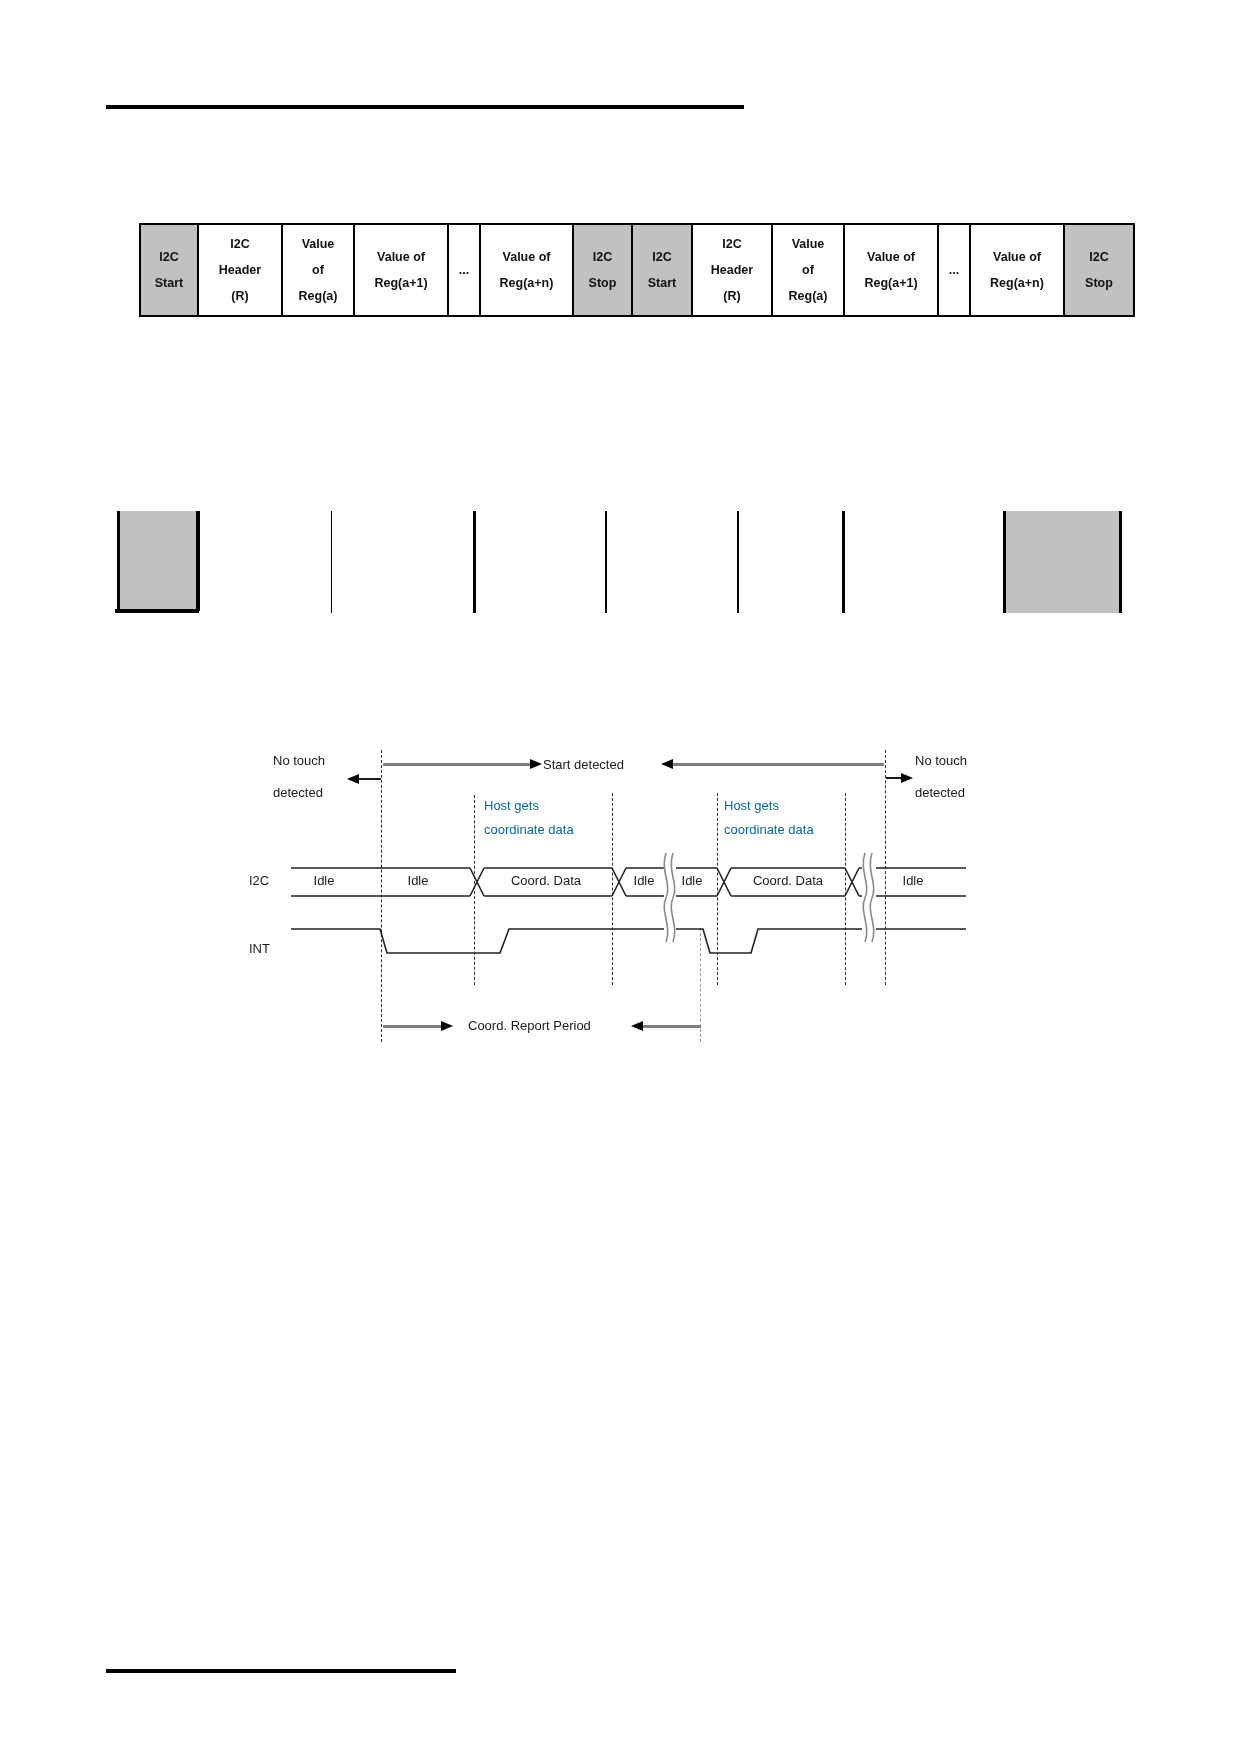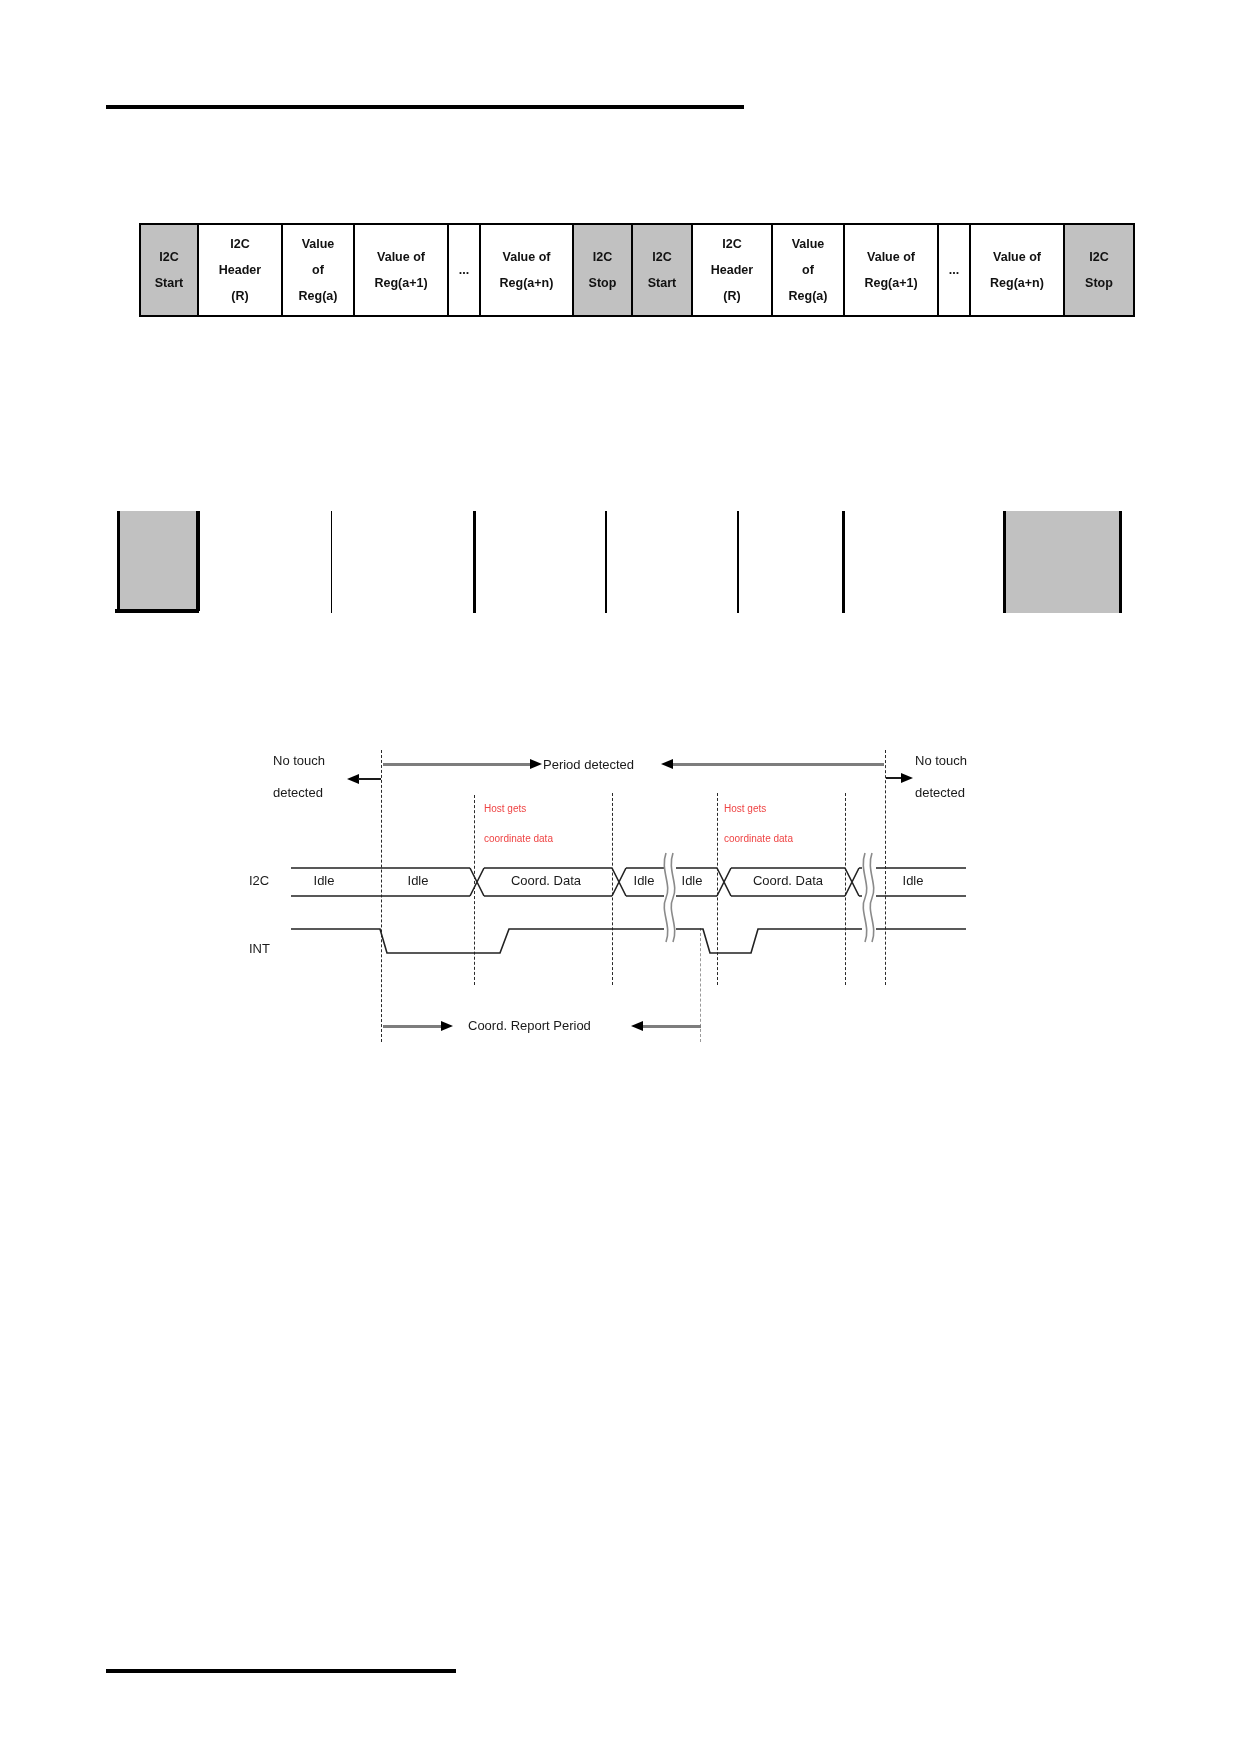--- a/index.html
+++ b/index.html
@@ -10,21 +10,21 @@
   
   #seq-table{position:absolute;left:139px;top:223px;border-collapse:collapse;table-layout:fixed;}
   #seq-table td{border:2px solid #000;height:90px;text-align:center;vertical-align:middle;
      font-size:12.5px;font-weight:bold;line-height:26px;white-space:pre-line;padding:0 2px;color:#111;}
   #seq-table td.gray{background:#c1c1c1;}
   
   .skel-box{position:absolute;background:#c1c1c1;}
   .vline{position:absolute;background:#000;}
   
   .lbl{position:absolute;font-size:13px;line-height:32px;white-space:pre-line;color:#1a1a1a;}
-  .lbl2{position:absolute;font-size:10px;line-height:30px;white-space:pre-line;color:#ef4444;}
+  .lbl2{position:absolute;font-size:13px;line-height:24px;white-space:pre-line;color:#0369a1;}
   .siglbl{position:absolute;font-size:13px;color:#1a1a1a;}
   .buslbl{position:absolute;font-size:13px;color:#1a1a1a;text-align:center;top:873px;}
   .dash{position:absolute;width:0;border-left:1.5px dashed #2a2a2a;}
   .dash-gray{border-left:1.5px dashed #999;}
   .gline{position:absolute;background:#7d7d7d;height:3px;}
   .bline{position:absolute;background:#1a1a1a;height:2px;}
   .arr-r{position:absolute;width:0;height:0;border-top:5px solid transparent;
          border-bottom:5px solid transparent;border-left:12px solid #000;}
   .arr-l{position:absolute;width:0;height:0;border-top:5px solid transparent;
          border-bottom:5px solid transparent;border-right:12px solid #000;}
@@ -94,21 +94,21 @@
     <div class="dash" style="left:885px;top:750px;height:235px;"></div>
     <div class="dash dash-gray" style="left:700px;top:928px;height:114px;"></div>
 
     <div class="lbl" style="left:273px;top:745px;">No touch
 detected</div>
     <div class="arr-l" style="left:347px;top:774px;"></div>
     <div class="bline" style="left:358px;top:778px;width:23px;"></div>
 
     <div class="gline" style="left:383px;top:763px;width:148px;"></div>
     <div class="arr-r" style="left:530px;top:759px;"></div>
-    <div class="lbl" style="left:543px;top:749px;">Period detected</div>
+    <div class="lbl" style="left:543px;top:749px;">Start detected</div>
     <div class="arr-l" style="left:661px;top:759px;"></div>
     <div class="gline" style="left:673px;top:763px;width:211px;"></div>
 
     <div class="bline" style="left:886px;top:777px;width:17px;"></div>
     <div class="arr-r" style="left:901px;top:773px;"></div>
     <div class="lbl" style="left:915px;top:745px;">No touch
 detected</div>
 
     <div class="lbl2" style="left:484px;top:794px;">Host gets
 coordinate data</div>

